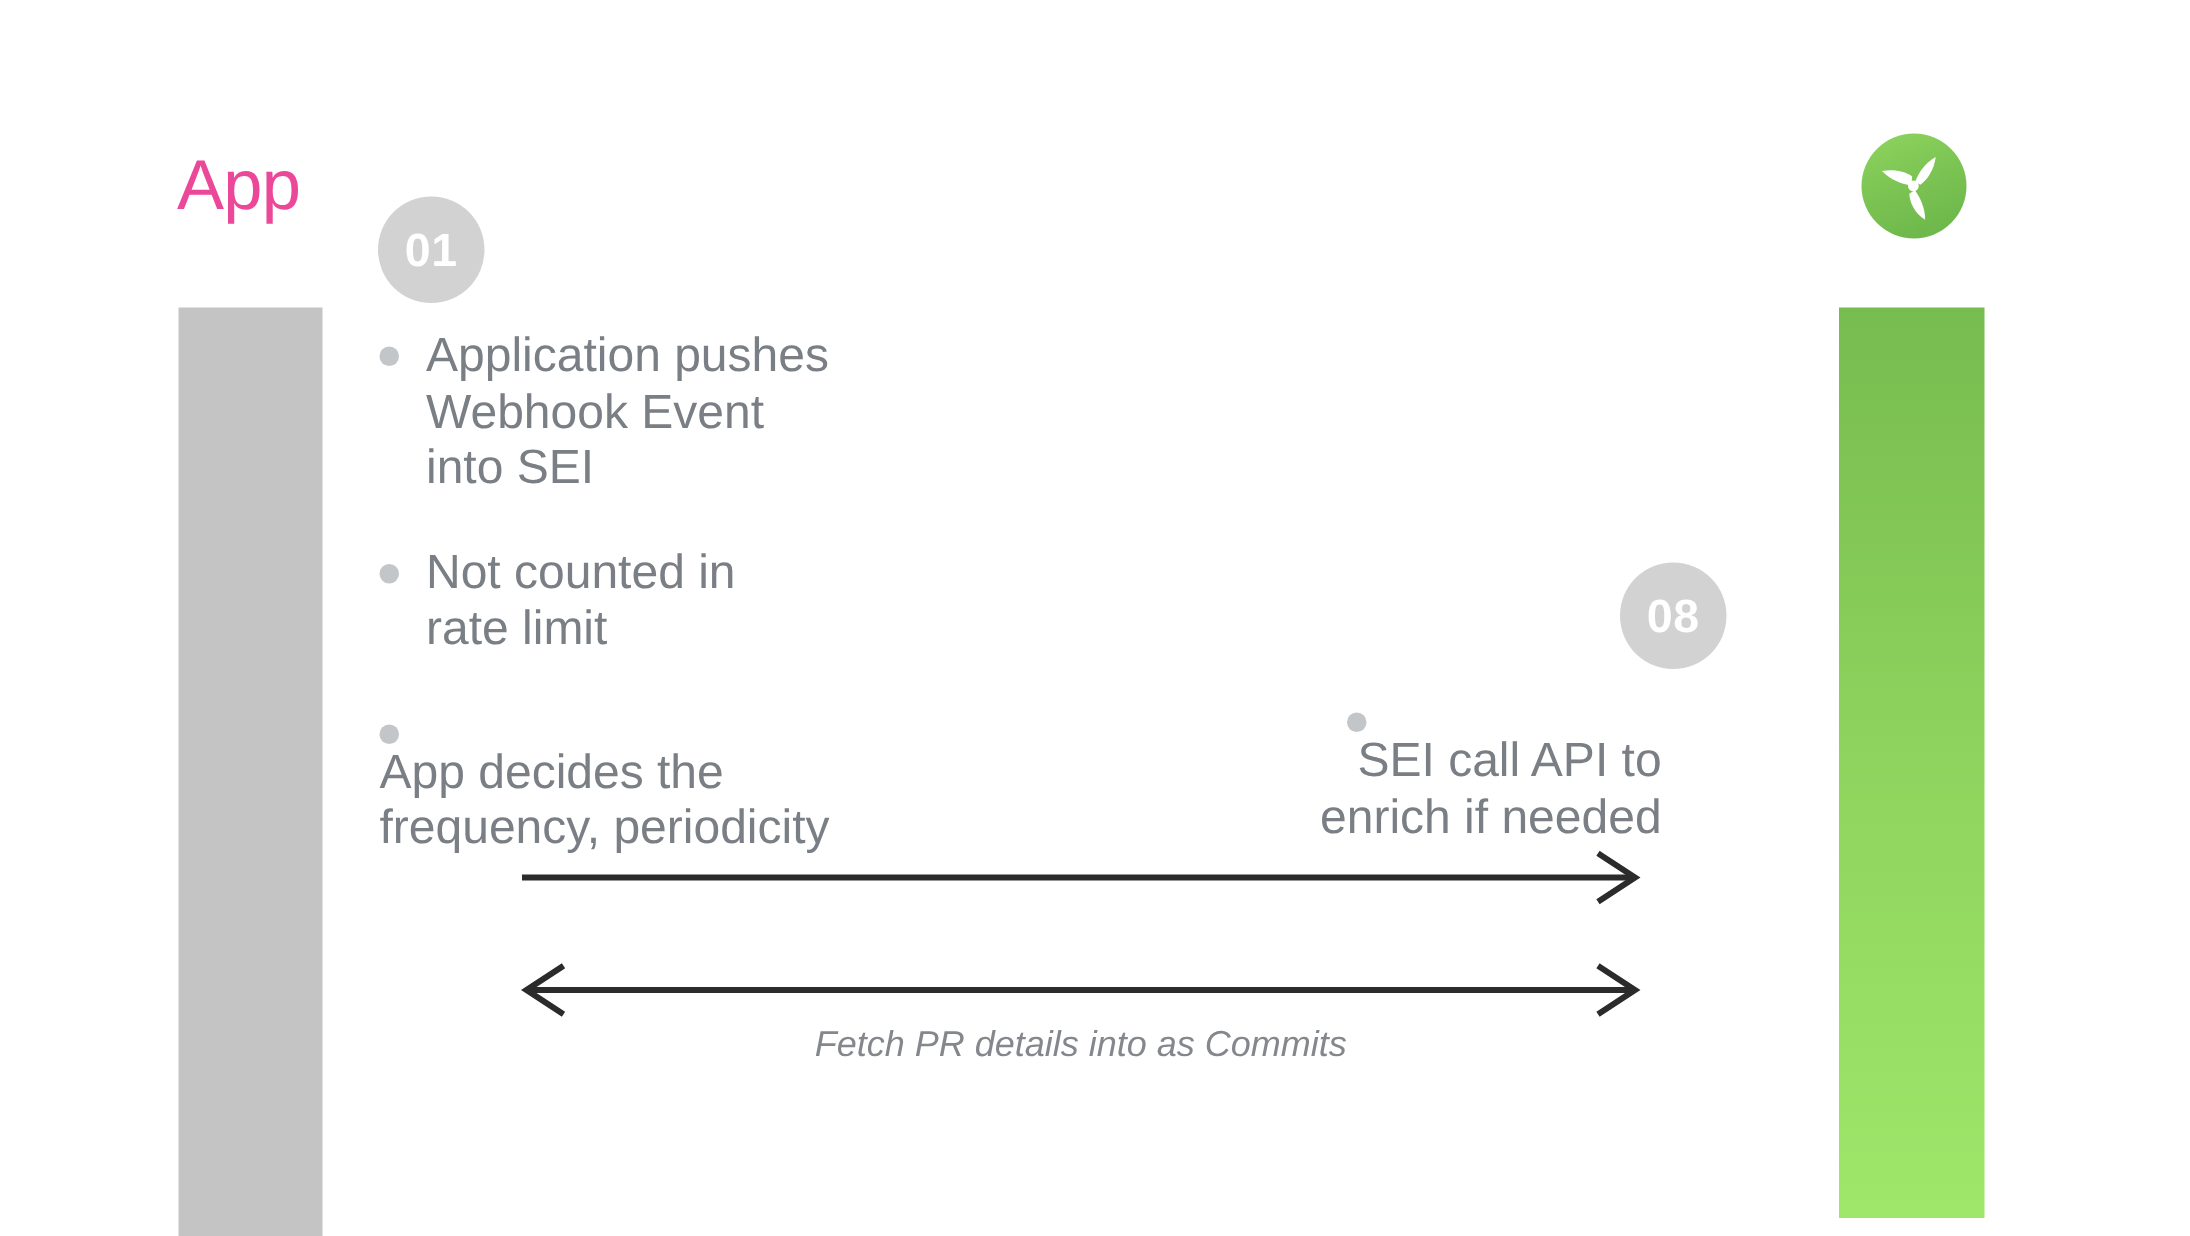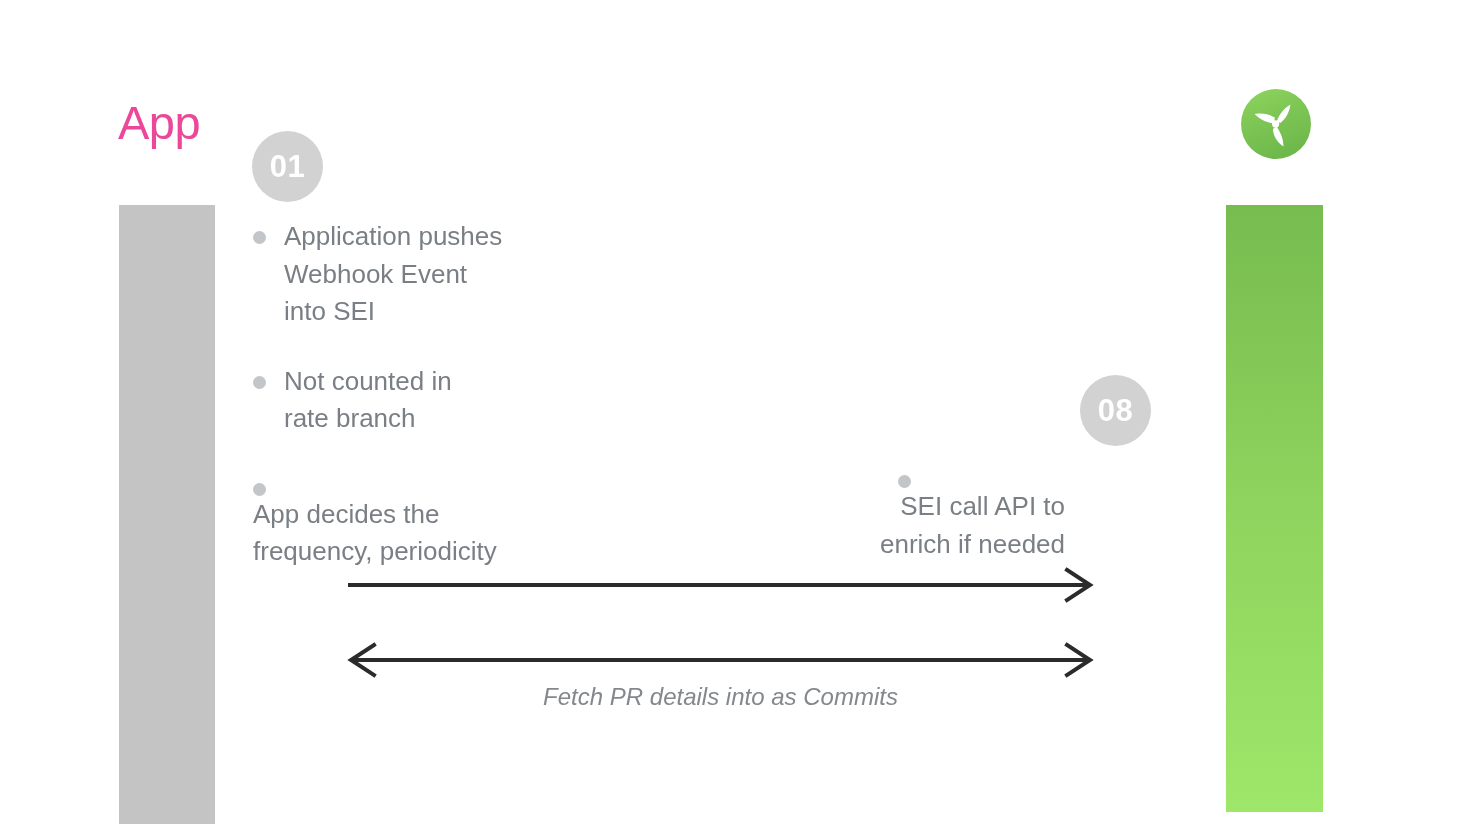--- a/index.html
+++ b/index.html
@@ -80,21 +80,21 @@
     width: 305px;
     text-align: right;
   }
 
   .bullet-item {
     position: relative;
     display: flex;
     align-items: flex-start;
     margin-bottom: 32px;
     color: #7a7f85;
-    font-size: 26px;
+    font-size: 32px;
     line-height: 37.5px;
   }
   .bullets-right .bullet-item {
     flex-direction: row-reverse;
     margin-bottom: 0;
   }
   .bullet-item:last-child { margin-bottom: 0; flex-direction: column; }
 
   .bullet-dot {
     flex: 0 0 auto;
@@ -179,21 +179,21 @@
 <div class="bullets-left">
   <div class="bullet-item">
     <span class="bullet-dot"></span>
     <span class="bullet-text">Application pushes
 Webhook Event
 into SEI</span>
   </div>
   <div class="bullet-item">
     <span class="bullet-dot"></span>
     <span class="bullet-text">Not counted in
-rate branch</span>
+rate limit</span>
   </div>
   <div class="bullet-item">
     <span class="bullet-dot"></span>
     <span class="bullet-text">App decides the
 frequency, periodicity</span>
   </div>
 </div>
 
 <div class="step-badge badge-02">08</div>
 

